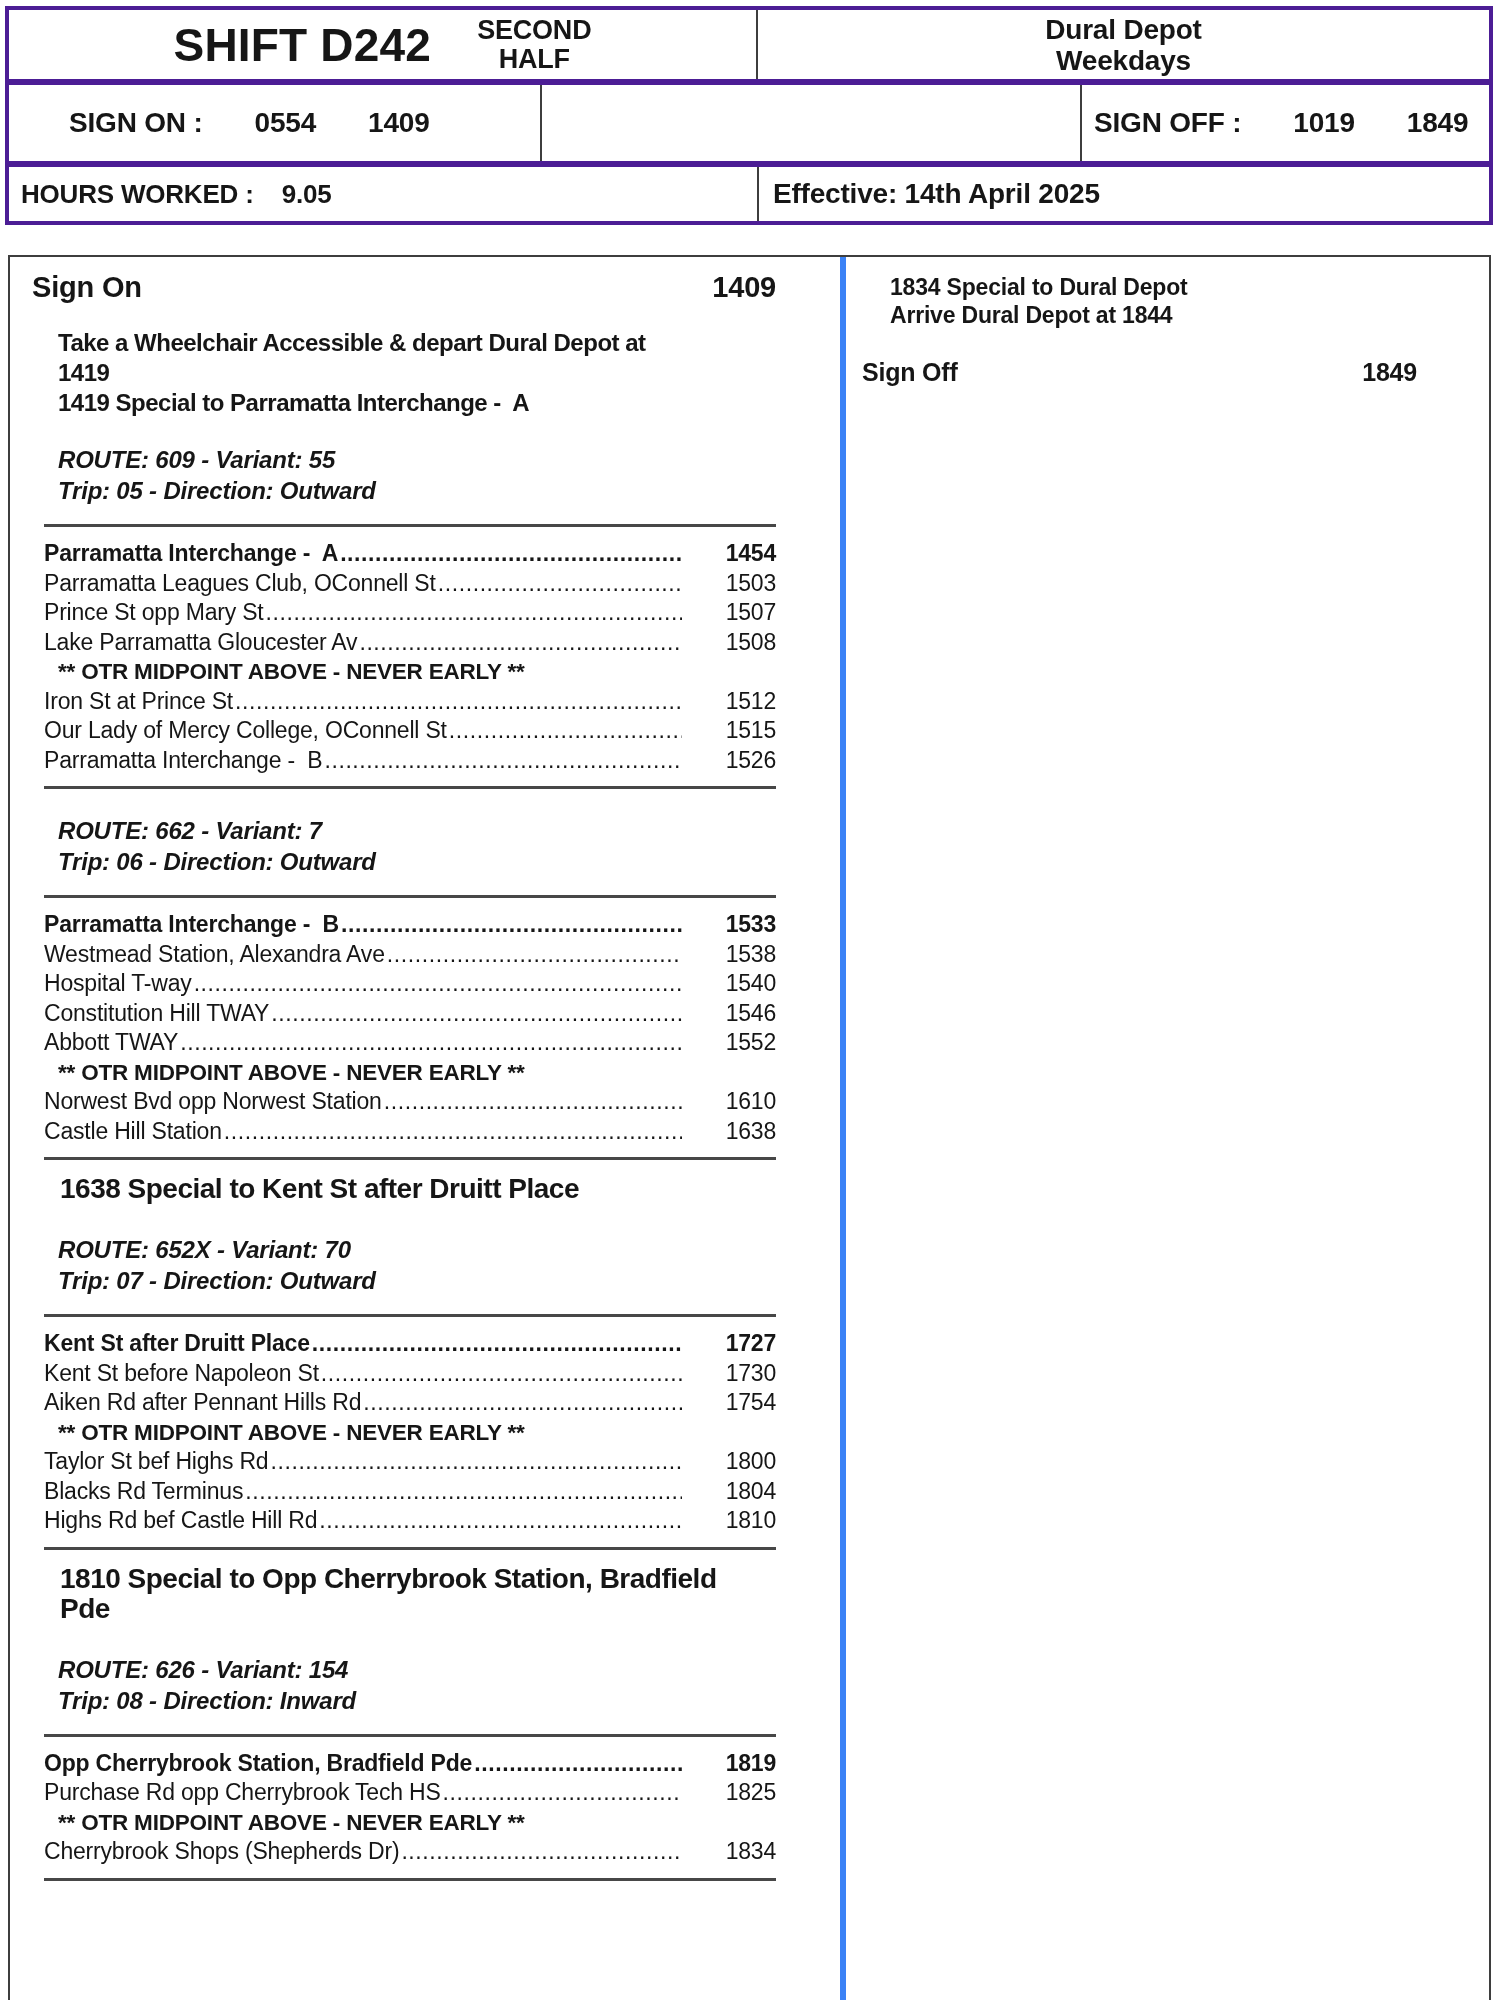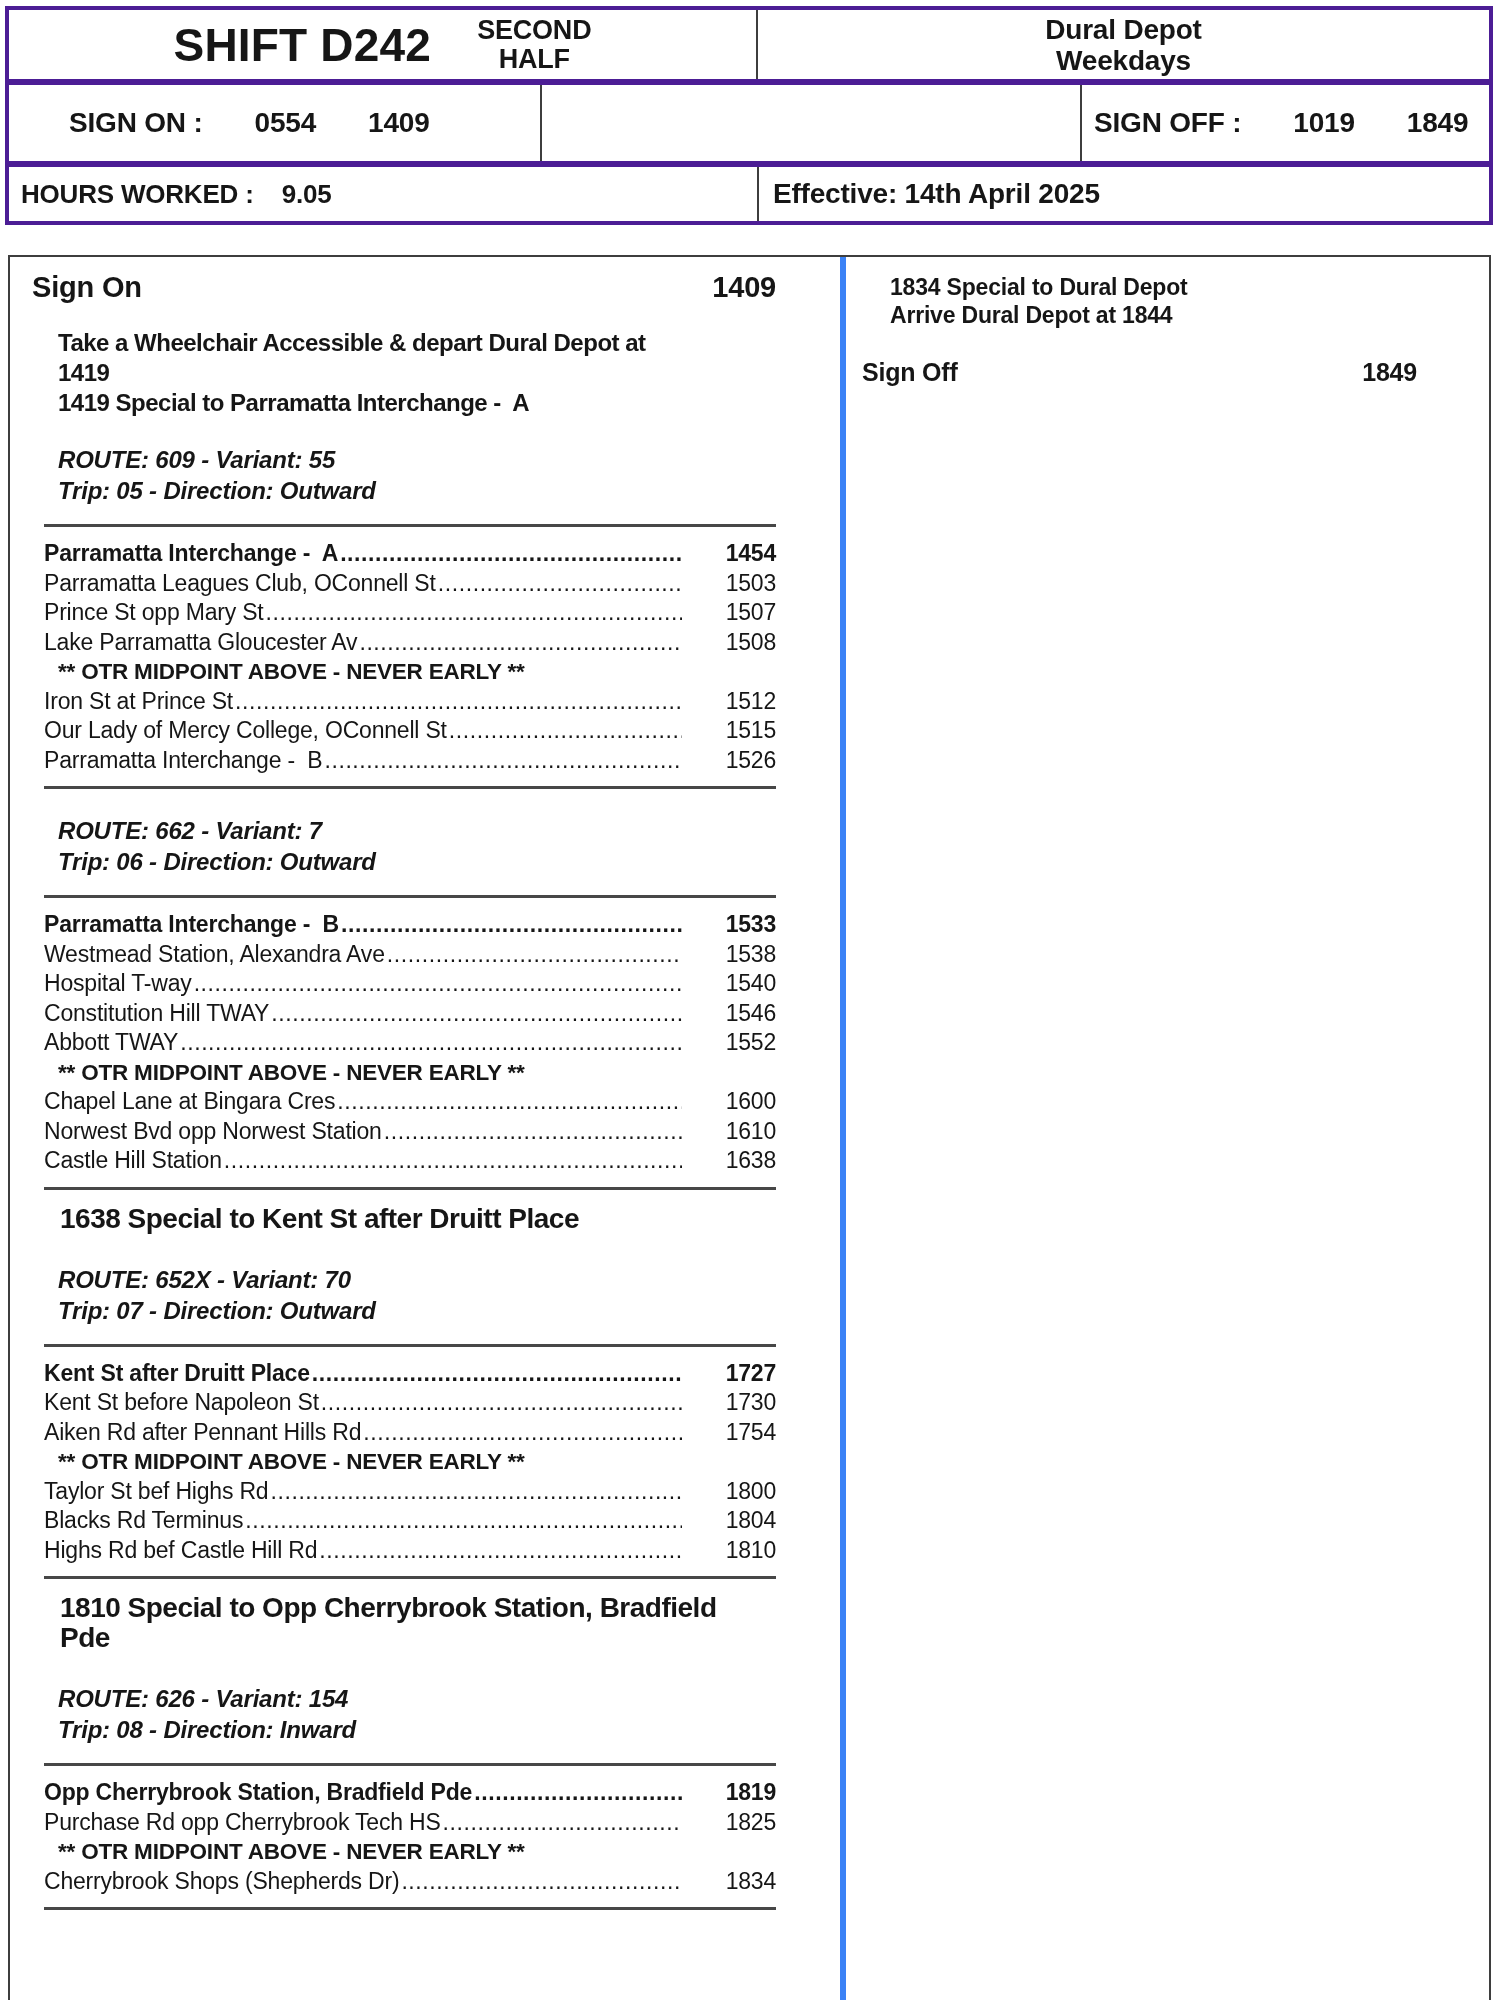--- a/index.html
+++ b/index.html
@@ -189,25 +189,20 @@
                 <span class="stop-leader"></span>
                 <span class="stop-time">1546</span>
               </div>
               <div class="stop-row">
                 <span class="stop-name">Abbott TWAY</span>
                 <span class="stop-leader"></span>
                 <span class="stop-time">1552</span>
               </div>
               <div class="otr-note">** OTR MIDPOINT ABOVE - NEVER EARLY **</div>
               <div class="stop-row">
-                <span class="stop-name">Chapel Lane at Bingara Cres</span>
-                <span class="stop-leader"></span>
-                <span class="stop-time">1600</span>
-              </div>
-              <div class="stop-row">
                 <span class="stop-name">Norwest Bvd opp Norwest Station</span>
                 <span class="stop-leader"></span>
                 <span class="stop-time">1610</span>
               </div>
               <div class="stop-row">
                 <span class="stop-name">Castle Hill Station</span>
                 <span class="stop-leader"></span>
                 <span class="stop-time">1638</span>
               </div>
             </div>

